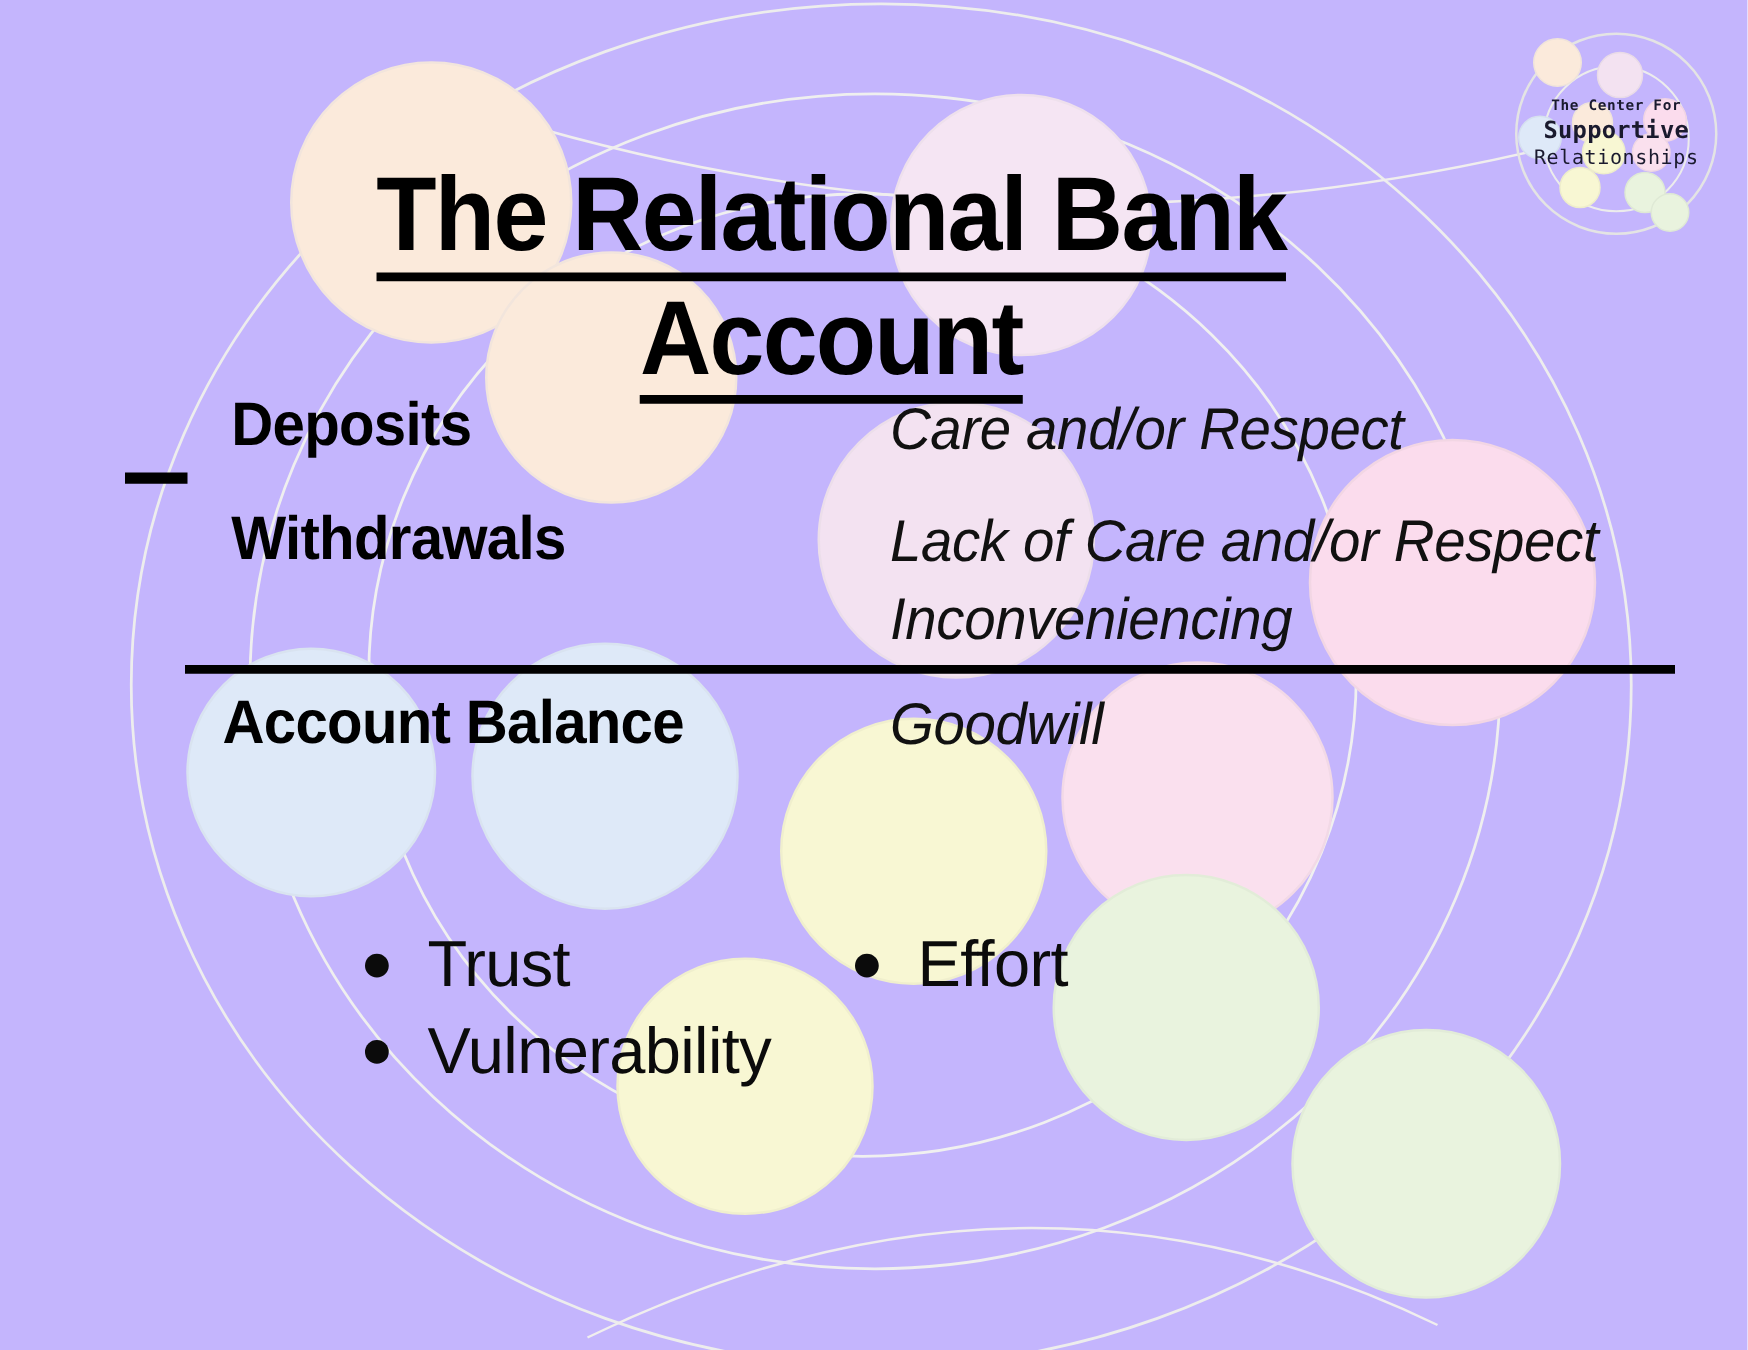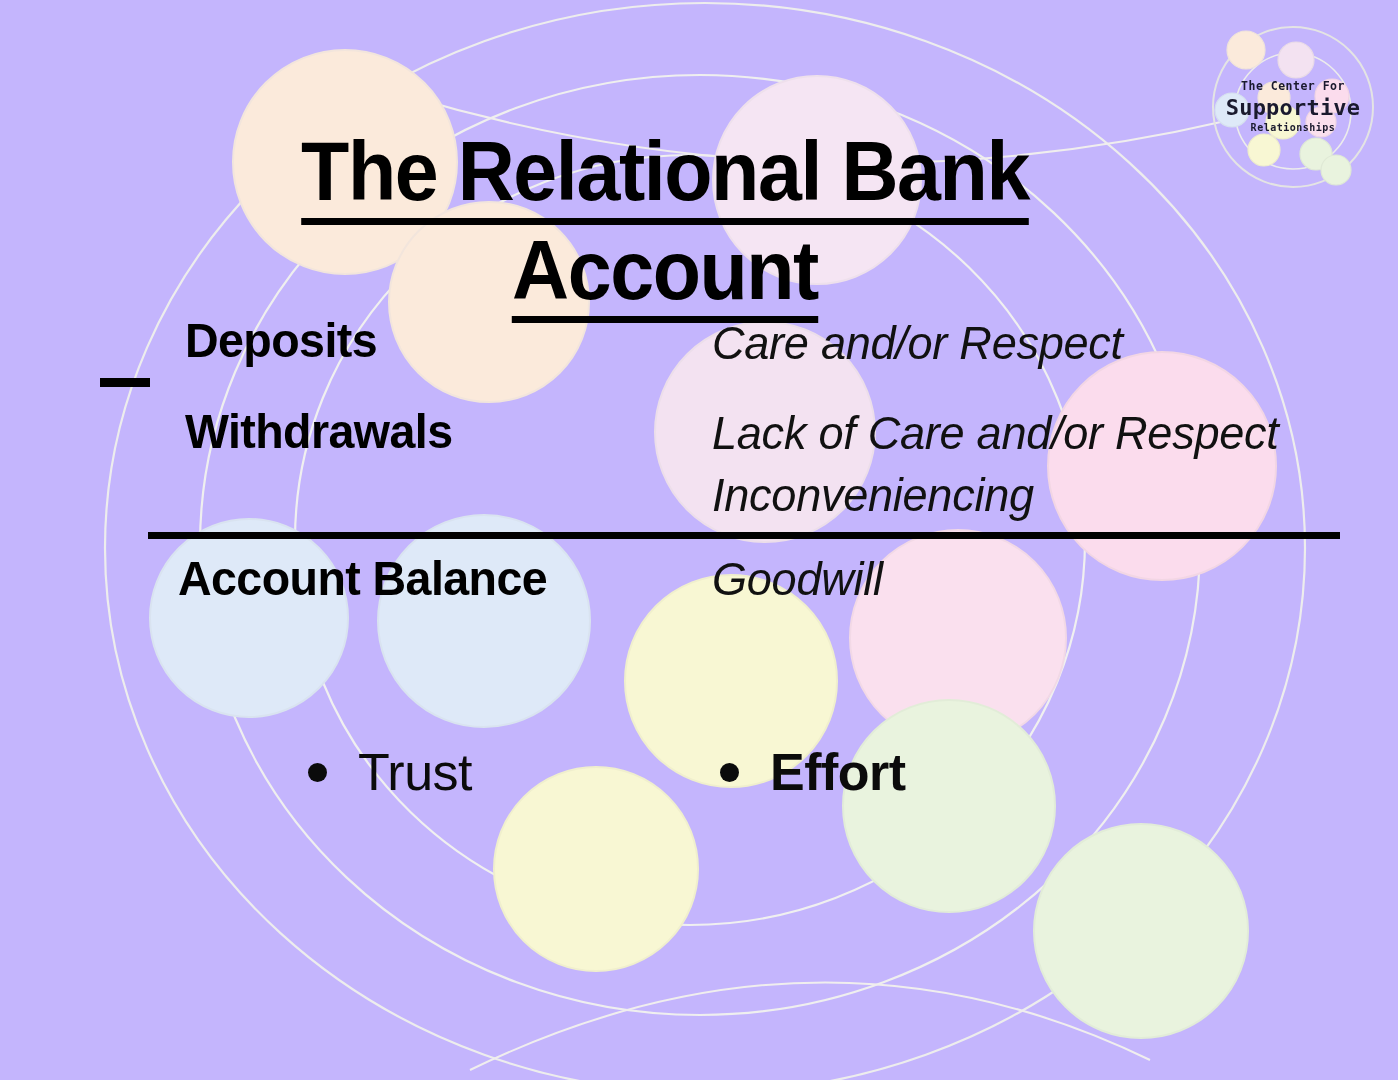--- a/index.html
+++ b/index.html
@@ -45,22 +45,22 @@
     display: flex;
     flex-direction: column;
     align-items: center;
     justify-content: center;
     font-family: "DejaVu Sans Mono", "Liberation Mono", monospace;
     color: #1a1a2e;
     line-height: 1.28;
     letter-spacing: 0.5px;
   }
   .logo-l1 { font-size: 11.5px; font-weight: 700; }
-  .logo-l2 { font-size: 22px; font-weight: 700; letter-spacing: 0.2px; }
-  .logo-l3 { font-size: 10px; font-weight: 700; }
+  .logo-l2 { font-size: 19px; font-weight: 700; letter-spacing: 0.2px; }
+  .logo-l3 { font-size: 16px; font-weight: 400; }
 
   
   #content {
     position: absolute;
     left: 0; top: 0;
     width: 1398px;
     height: 1080px;
     z-index: 3;
   }
 
@@ -157,22 +157,22 @@
     content: "";
     position: absolute;
     left: 8px;
     top: 50%;
     margin-top: -9px;
     width: 19px;
     height: 19px;
     border-radius: 50%;
     background: #0b0b0b;
   }
-  #bullets-left  { left: 300px; top: 738px; }
-  #bullets-right { left: 712px; top: 738px; font-weight: bold; }
+  #bullets-left  { left: 284px; top: 738px; }
+  #bullets-right { left: 676px; top: 738px; }
 </style>
 </head>
 <body>
 
 <div id="slide">
 
   <svg id="bg-decor" viewBox="0 0 1398 1080" width="1398" height="1080" aria-hidden="true">
     <g>
       <ellipse cx="705" cy="548" rx="600" ry="545" fill="none" stroke="#ededed" stroke-width="2.2"></ellipse>
       <ellipse cx="700" cy="545" rx="500" ry="470" fill="none" stroke="#efefef" stroke-width="2.2"></ellipse>
@@ -238,20 +238,21 @@
     <div class="right-label" id="lack">Lack of Care and/or Respect</div>
     <div class="right-label" id="inconv">Inconveniencing</div>
 
     <div class="rule"></div>
 
     <div class="left-label" id="balance-label">Account Balance</div>
     <div class="right-label" id="goodwill">Goodwill</div>
 
     <ul class="bullets" id="bullets-left">
       <li>Trust</li>
+      <li>Vulnerability</li>
     </ul>
 
     <ul class="bullets" id="bullets-right">
       <li>Effort</li>
     </ul>
 
   </div>
 </div>
 
 </body></html>

